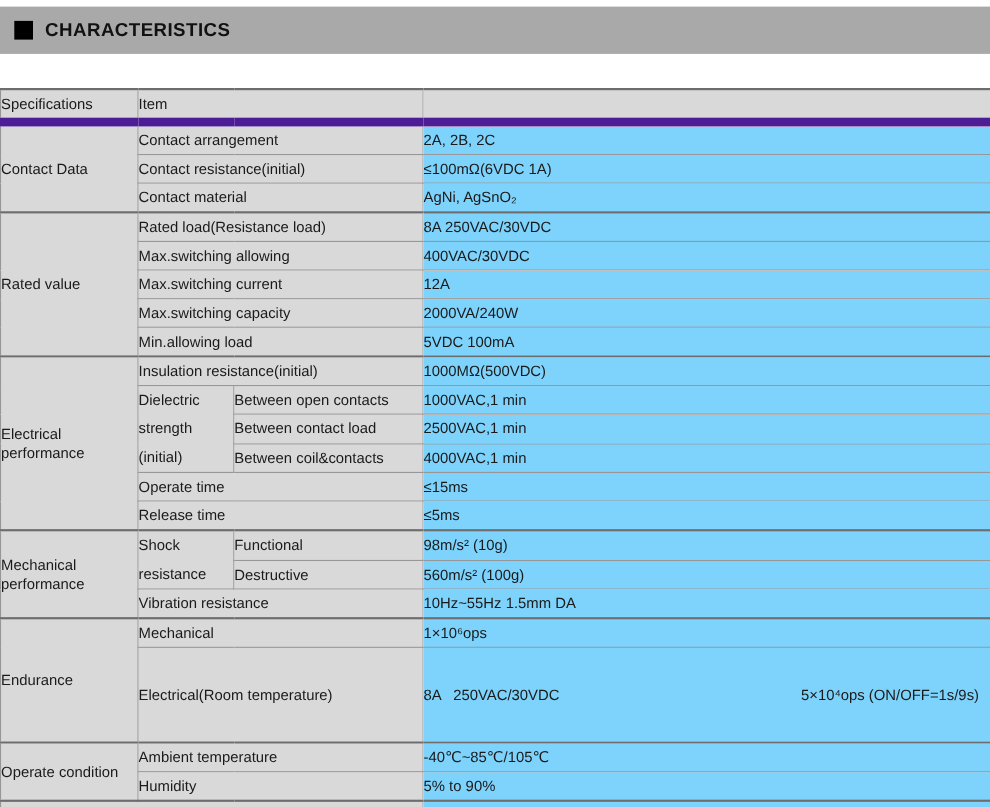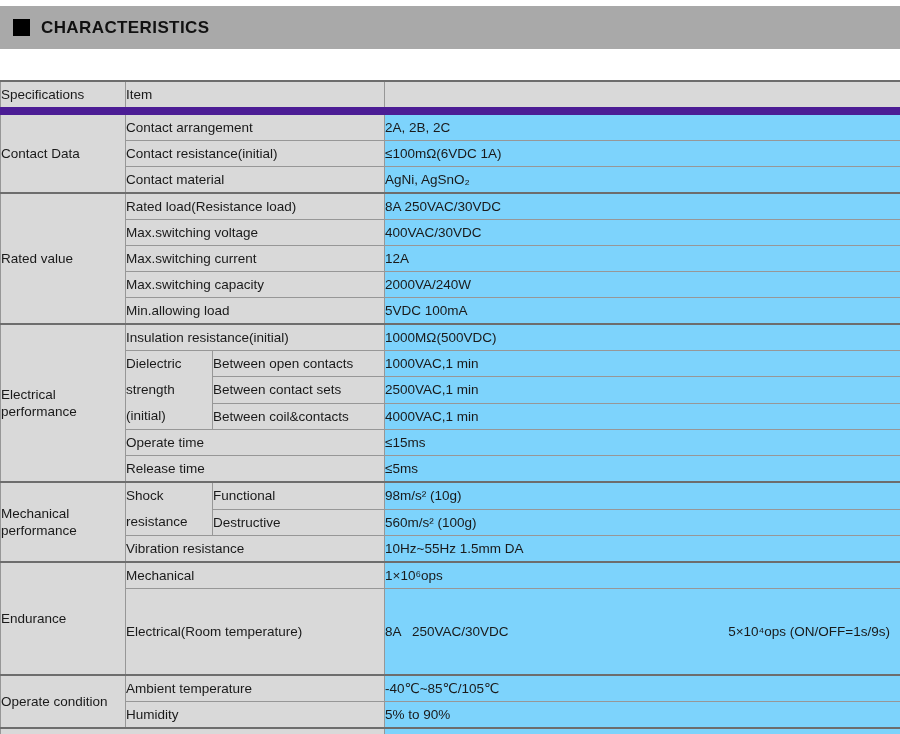--- a/index.html
+++ b/index.html
@@ -109,21 +109,21 @@
       <td class="item" colspan="2">Contact material</td>
       <td class="val">AgNi, AgSnO₂</td>
     </tr>
 
     <tr class="sec">
       <td class="lbl" rowspan="5">Rated value</td>
       <td class="item" colspan="2">Rated load(Resistance load)</td>
       <td class="val">8A 250VAC/30VDC</td>
     </tr>
     <tr>
-      <td class="item" colspan="2">Max.switching voltage</td>
+      <td class="item" colspan="2">Max.switching allowing</td>
       <td class="val">400VAC/30VDC</td>
     </tr>
     <tr>
       <td class="item" colspan="2">Max.switching current</td>
       <td class="val">12A</td>
     </tr>
     <tr>
       <td class="item" colspan="2">Max.switching capacity</td>
       <td class="val">2000VA/240W</td>
     </tr>
@@ -136,21 +136,21 @@
       <td class="lbl" rowspan="6">Electrical performance</td>
       <td class="item" colspan="2">Insulation resistance(initial)</td>
       <td class="val">1000MΩ(500VDC)</td>
     </tr>
     <tr>
       <td class="item" rowspan="3" style="line-height:26px">Dielectric strength (initial)</td>
       <td class="item">Between open contacts</td>
       <td class="val">1000VAC,1 min</td>
     </tr>
     <tr>
-      <td class="item">Between contact sets</td>
+      <td class="item">Between contact load</td>
       <td class="val">2500VAC,1 min</td>
     </tr>
     <tr>
       <td class="item">Between coil&amp;contacts</td>
       <td class="val">4000VAC,1 min</td>
     </tr>
     <tr>
       <td class="item" colspan="2">Operate time</td>
       <td class="val">≤15ms</td>
     </tr>

